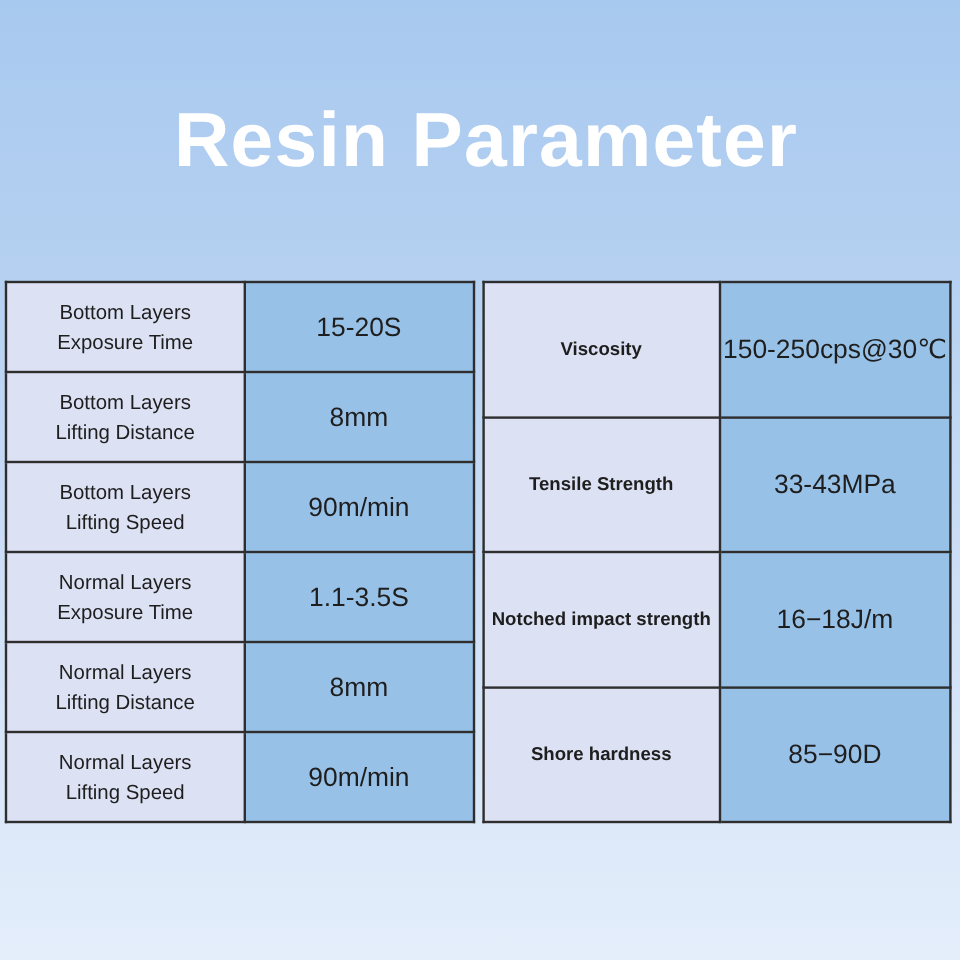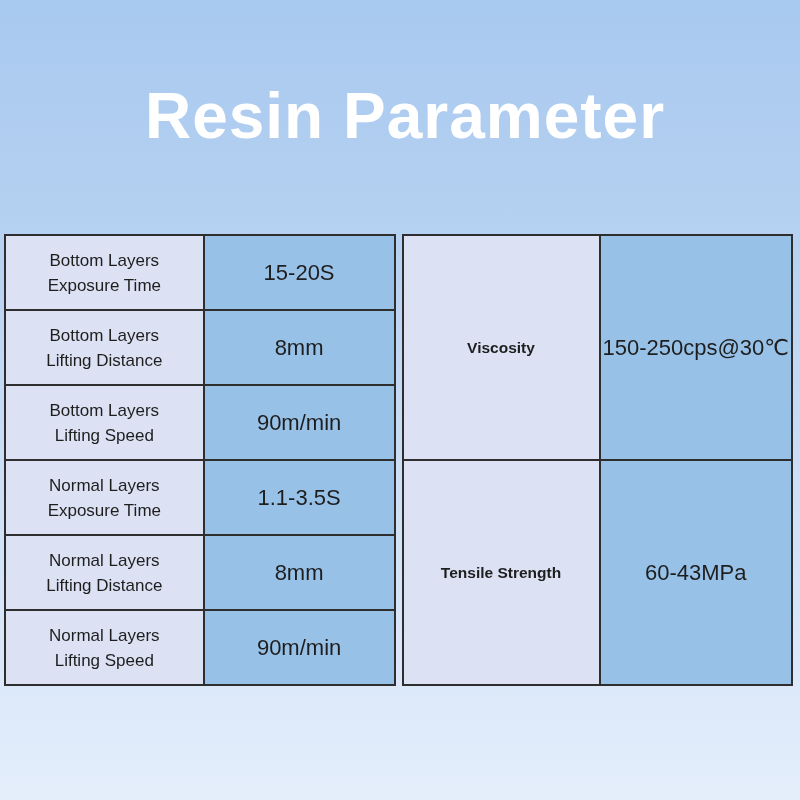--- a/index.html
+++ b/index.html
@@ -124,19 +124,27 @@
     </table>
 
     <table class="spec">
       <tbody>
         <tr>
           <td class="label-cell single">Viscosity</td>
           <td class="value-cell">150-250cps@30℃</td>
         </tr>
         <tr>
           <td class="label-cell single">Tensile Strength</td>
-          <td class="value-cell">60-43MPa</td>
+          <td class="value-cell">33-43MPa</td>
+        </tr>
+        <tr>
+          <td class="label-cell single">Notched impact strength</td>
+          <td class="value-cell">16−18J/m</td>
+        </tr>
+        <tr>
+          <td class="label-cell single">Shore hardness</td>
+          <td class="value-cell">85−90D</td>
         </tr>
       </tbody>
     </table>
 
   </div>
 </div>
 
 </body></html>

